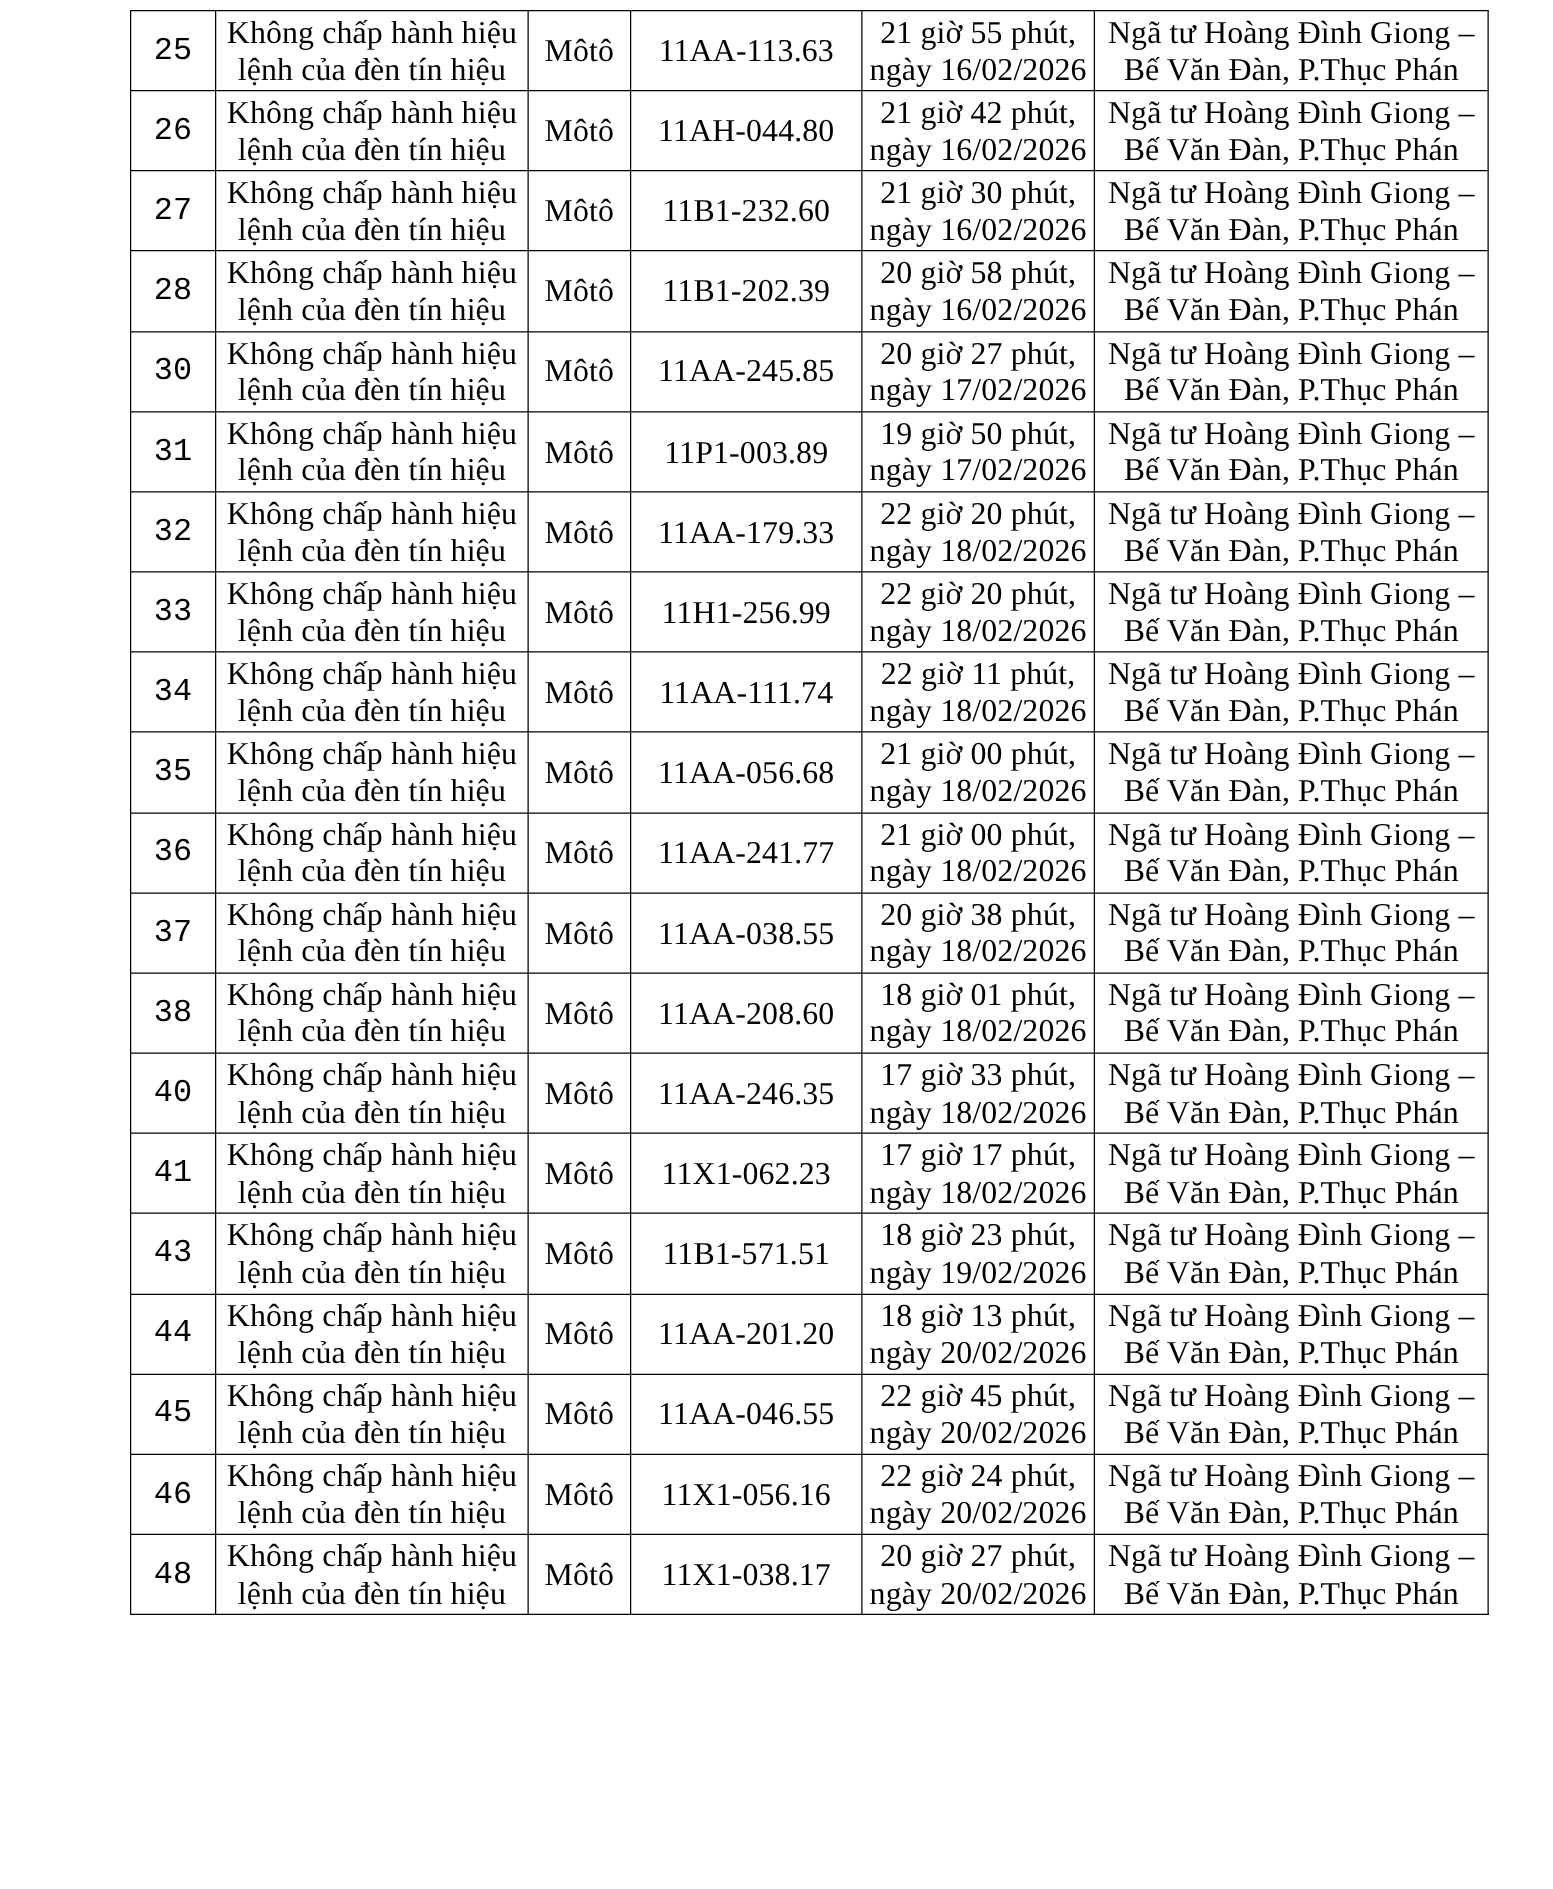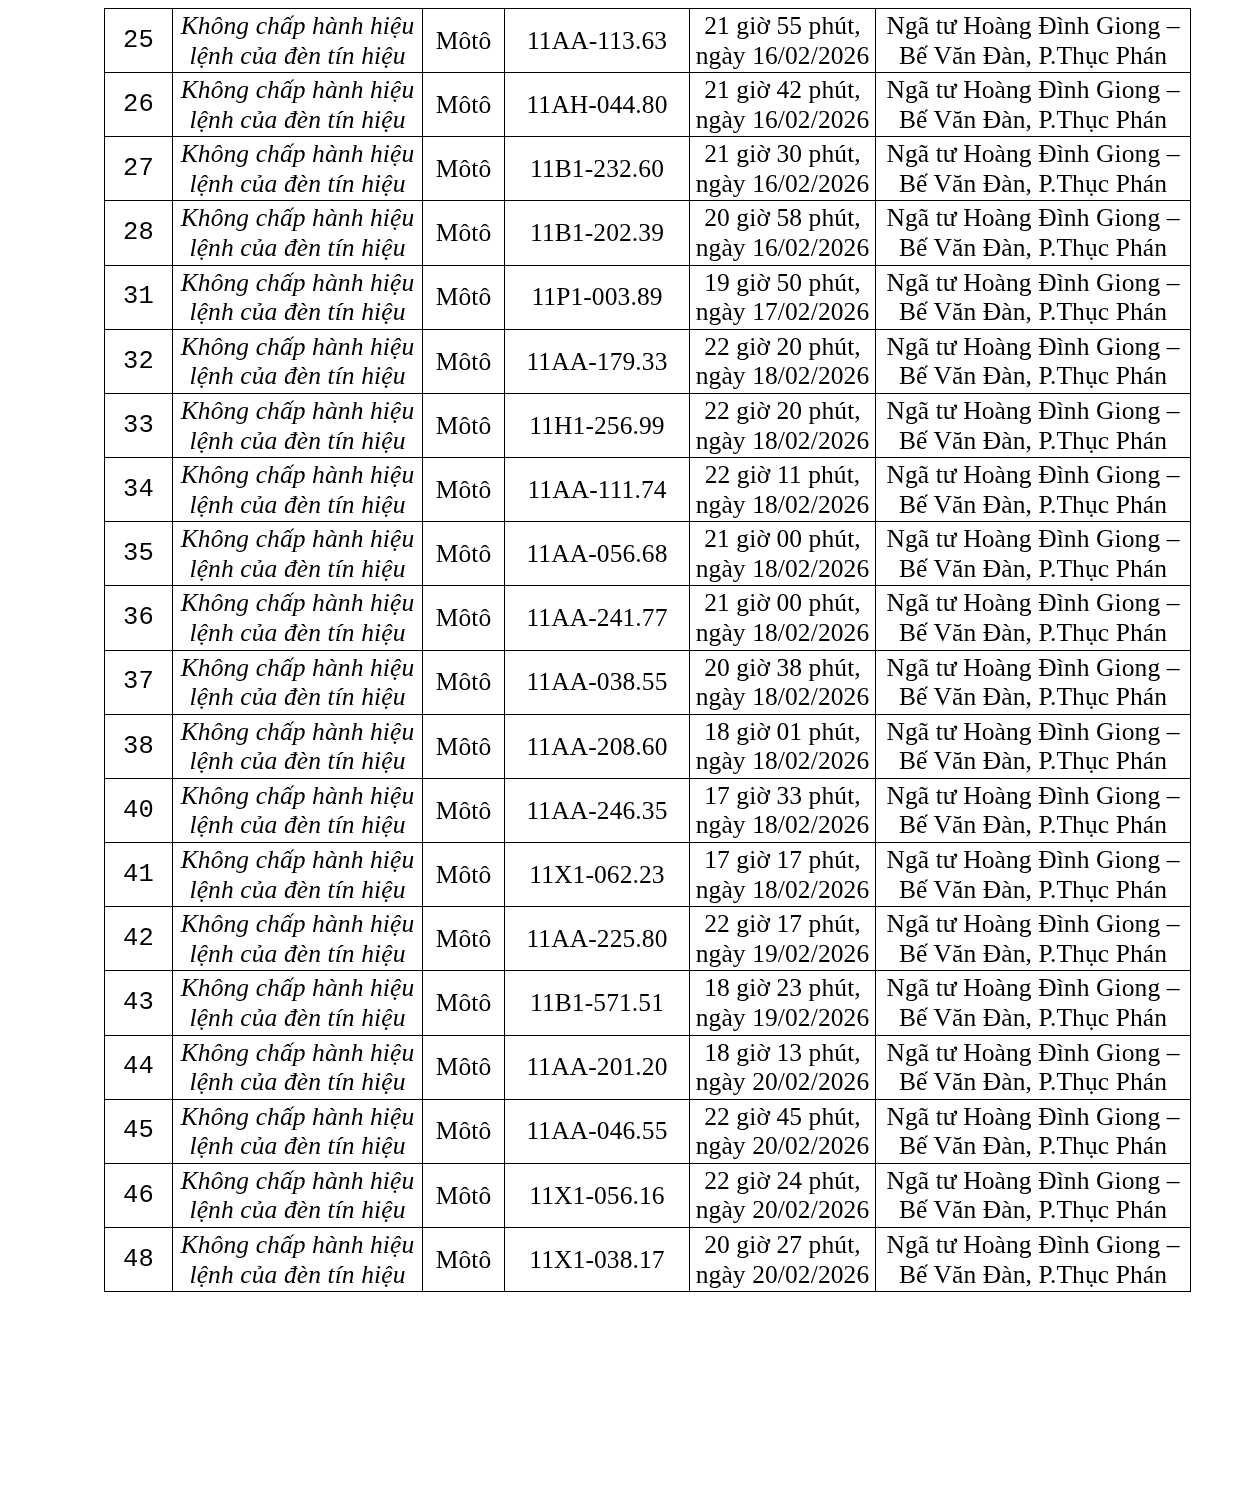--- a/index.html
+++ b/index.html
@@ -40,21 +40,20 @@
   col.c-place  { width: 315px; }
 
   td.stt {
     font-size: 25px;
     font-family: Liberation Mono, monospace;
   }
   td.violation {
     text-align: left;
     padding-left: 10px;
     white-space: pre-line;
-    font-style: italic;
   }
   td.vtype {
     vertical-align: top;
     padding-top: 4px;
   }
   td.plate {
     letter-spacing: 0.2px;
     font-family: Liberation Serif, serif;
   }
   td.time {
@@ -119,20 +118,31 @@
           <td class="violation">Không chấp hành hiệu
 lệnh của đèn tín hiệu</td>
           <td class="vtype">Môtô</td>
           <td class="plate">11B1-202.39</td>
           <td class="time">20 giờ 58 phút,
 ngày 16/02/2026</td>
           <td class="place">Ngã tư Hoàng Đình Giong –
 Bế Văn Đàn, P.Thục Phán</td>
         </tr>
         <tr>
+          <td class="stt">30</td>
+          <td class="violation">Không chấp hành hiệu
+lệnh của đèn tín hiệu</td>
+          <td class="vtype">Môtô</td>
+          <td class="plate">11AA-245.85</td>
+          <td class="time">20 giờ 27 phút,
+ngày 17/02/2026</td>
+          <td class="place">Ngã tư Hoàng Đình Giong –
+Bế Văn Đàn, P.Thục Phán</td>
+        </tr>
+        <tr>
           <td class="stt">31</td>
           <td class="violation">Không chấp hành hiệu
 lệnh của đèn tín hiệu</td>
           <td class="vtype">Môtô</td>
           <td class="plate">11P1-003.89</td>
           <td class="time">19 giờ 50 phút,
 ngày 17/02/2026</td>
           <td class="place">Ngã tư Hoàng Đình Giong –
 Bế Văn Đàn, P.Thục Phán</td>
         </tr>
@@ -225,31 +235,20 @@
 Bế Văn Đàn, P.Thục Phán</td>
         </tr>
         <tr>
           <td class="stt">41</td>
           <td class="violation">Không chấp hành hiệu
 lệnh của đèn tín hiệu</td>
           <td class="vtype">Môtô</td>
           <td class="plate">11X1-062.23</td>
           <td class="time">17 giờ 17 phút,
 ngày 18/02/2026</td>
-          <td class="place">Ngã tư Hoàng Đình Giong –
-Bế Văn Đàn, P.Thục Phán</td>
-        </tr>
-        <tr>
-          <td class="stt">42</td>
-          <td class="violation">Không chấp hành hiệu
-lệnh của đèn tín hiệu</td>
-          <td class="vtype">Môtô</td>
-          <td class="plate">11AA-225.80</td>
-          <td class="time">22 giờ 17 phút,
-ngày 19/02/2026</td>
           <td class="place">Ngã tư Hoàng Đình Giong –
 Bế Văn Đàn, P.Thục Phán</td>
         </tr>
         <tr>
           <td class="stt">43</td>
           <td class="violation">Không chấp hành hiệu
 lệnh của đèn tín hiệu</td>
           <td class="vtype">Môtô</td>
           <td class="plate">11B1-571.51</td>
           <td class="time">18 giờ 23 phút,

